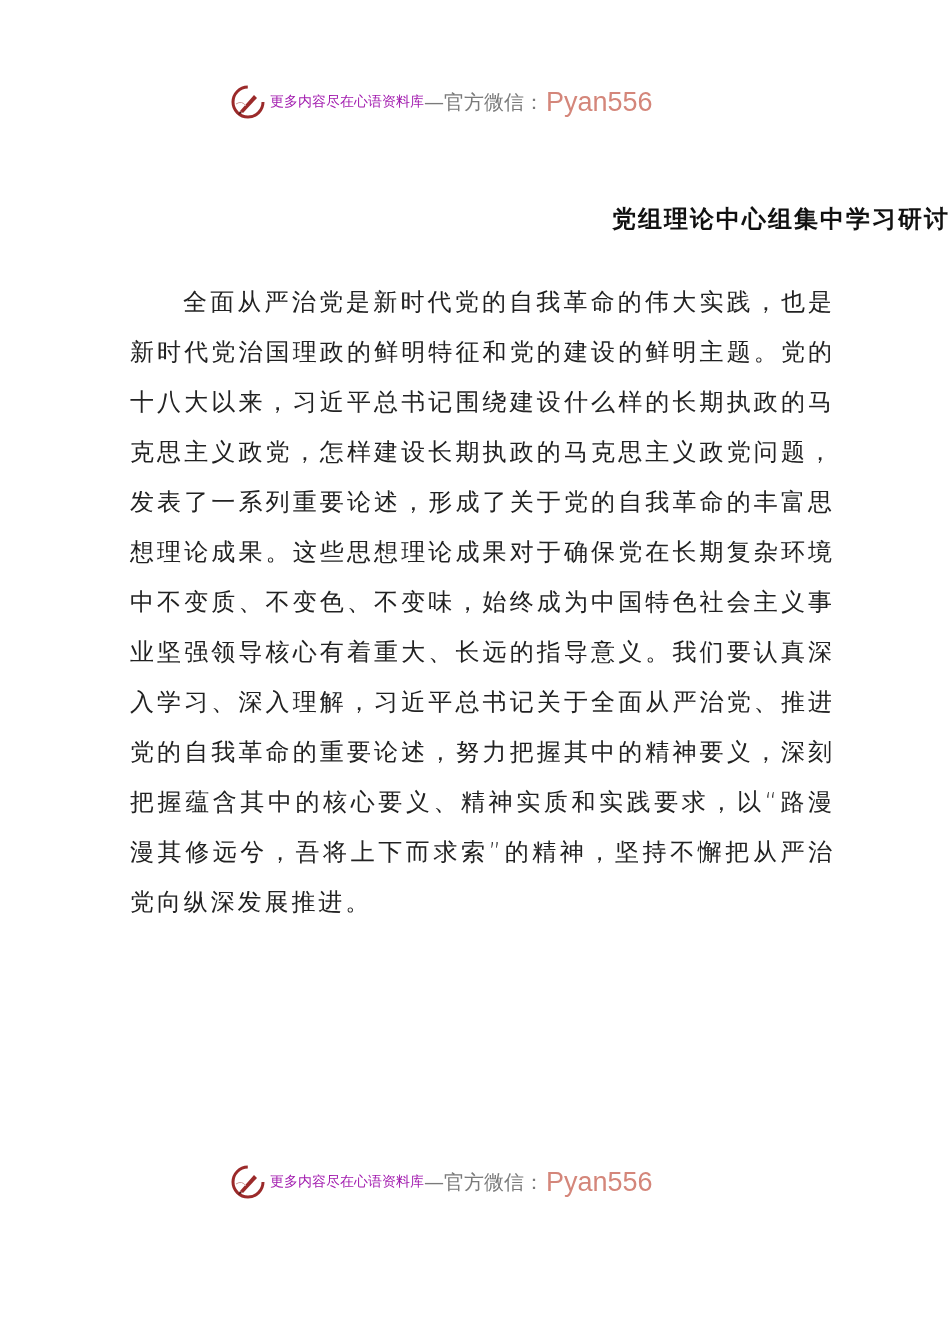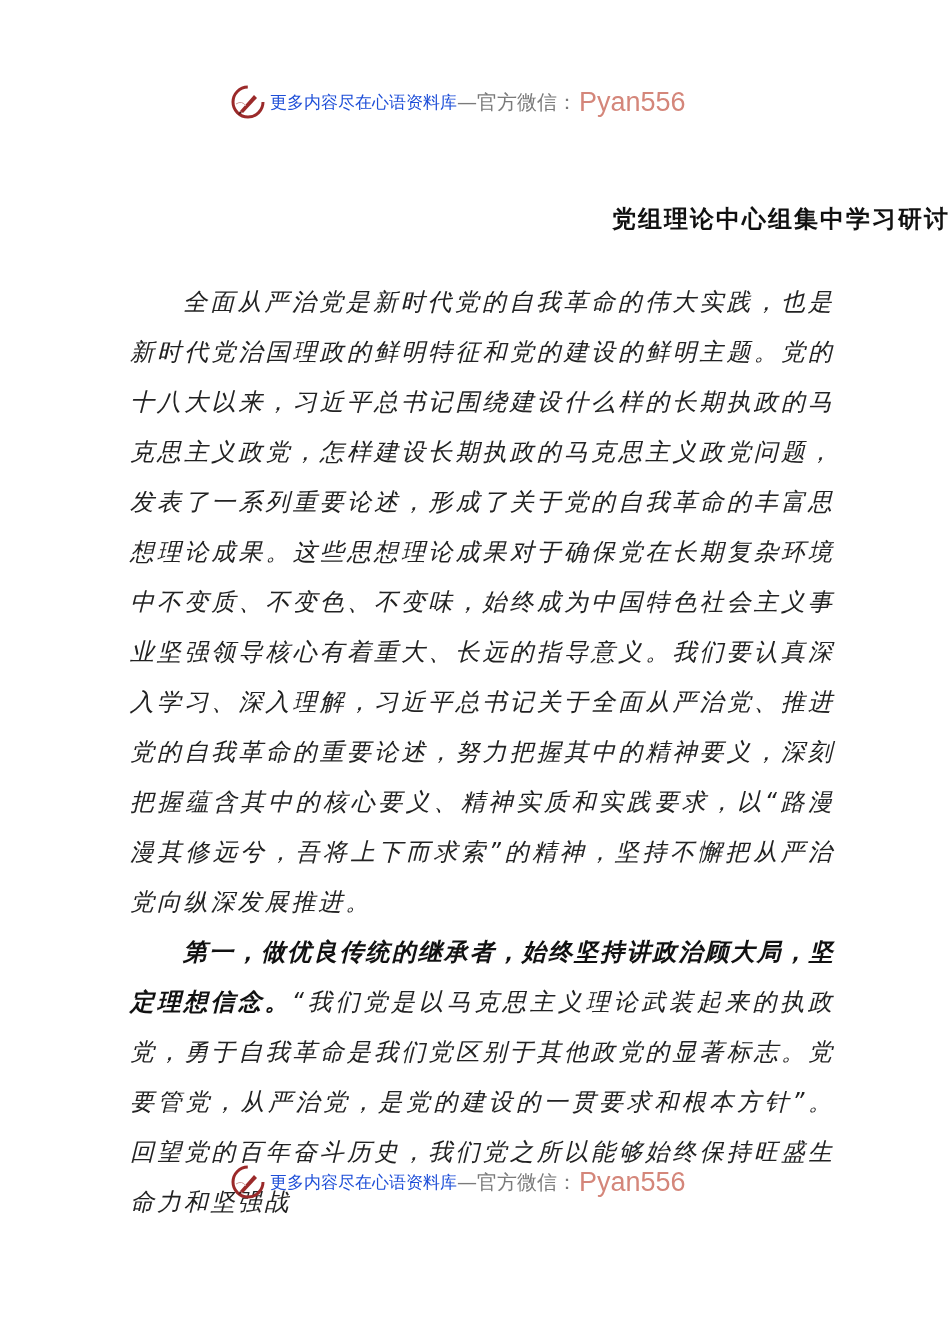--- a/index.html
+++ b/index.html
@@ -2,29 +2,29 @@
 <html><head>
 <meta charset="utf-8">
 <style>
   html, body { margin: 0; padding: 0; background: #ffffff; }
   body { width: 950px; height: 1344px; position: relative; overflow: hidden;
          font-family: "DejaVu Serif", "Liberation Serif", serif; color: #1a1a1a; }
   .watermark { position: absolute; left: 230px; height: 40px; display: flex; align-items: center; }
   .watermark.top { top: 82px; }
   .watermark.bottom { top: 1162px; }
   .wm-logo { width: 36px; height: 36px; margin-right: 4px; }
-  .wm-red { color: #1d4ed8; font-size: 17px; letter-spacing: 0px; font-family: Liberation Mono, monospace; }
+  .wm-red { color: #a21caf; font-size: 14px; letter-spacing: 0px; font-family: Liberation Mono, monospace; }
   .wm-gray { color: #7a7a7a; font-size: 20px; font-family: "DejaVu Serif", serif; }
   .wm-id { color: #d4867a; font-size: 27px; font-family: "Liberation Sans", sans-serif; margin-left: 2px; }
   .title { position: absolute; top: 203px; left: 0; width: 950px; text-align: right;
            font-size: 24px; font-weight: bold; letter-spacing: 2px;
            font-family: "DejaVu Sans", sans-serif; color: #111; }
   .body-text { position: absolute; top: 277px; left: 130px; width: 705px; }
   .para { margin: 0; font-size: 24px; line-height: 50px; letter-spacing: 2.9px; text-align: justify;
-          text-indent: 53px; font-family: "DejaVu Sans", sans-serif; font-weight: 300; color: #222; font-style: italic; }
+          text-indent: 53px; font-family: "DejaVu Sans", sans-serif; font-weight: 300; color: #222; }
   .para .bold { font-weight: bold; color: #111; letter-spacing: 2px; }
 </style>
 </head>
 <body>
 
 <div class="watermark top">
   <svg class="wm-logo" viewBox="0 0 36 36">
     <circle cx="18" cy="18" r="15" fill="none" stroke="#9b2a2a" stroke-width="3" stroke-dasharray="70 25"></circle>
     <path d="M10 27 L24 11 L27 14 L13 29 Z" fill="#9b2a2a"></path>
     <path d="M10 27 L8 31 L12 29 Z" fill="#5a1515"></path>
@@ -33,21 +33,20 @@
   <span class="wm-red">更多内容尽在心语资料库</span>
   <span class="wm-gray">—</span>
   <span class="wm-gray">官方微信：</span>
   <span class="wm-id">Pyan556</span>
 </div>
 
 <div class="title">党组理论中心组集中学习研讨</div>
 
 <div class="body-text">
   <p class="para">全面从严治党是新时代党的自我革命的伟大实践，也是新时代党治国理政的鲜明特征和党的建设的鲜明主题。党的十八大以来，习近平总书记围绕建设什么样的长期执政的马克思主义政党，怎样建设长期执政的马克思主义政党问题，发表了一系列重要论述，形成了关于党的自我革命的丰富思想理论成果。这些思想理论成果对于确保党在长期复杂环境中不变质、不变色、不变味，始终成为中国特色社会主义事业坚强领导核心有着重大、长远的指导意义。我们要认真深入学习、深入理解，习近平总书记关于全面从严治党、推进党的自我革命的重要论述，努力把握其中的精神要义，深刻把握蕴含其中的核心要义、精神实质和实践要求，以“路漫漫其修远兮，吾将上下而求索”的精神，坚持不懈把从严治党向纵深发展推进。</p>
-  <p class="para"><span class="bold">第一，做优良传统的继承者，始终坚持讲政治顾大局，坚定理想信念。</span><span>“我们党是以马克思主义理论武装起来的执政党，勇于自我革命是我们党区别于其他政党的显著标志。党要管党，从严治党，是党的建设的一贯要求和根本方针”。回望党的百年奋斗历史，我们党之所以能够始终保持旺盛生命力和坚强战</span></p>
 </div>
 
 <div class="watermark bottom">
   <svg class="wm-logo" viewBox="0 0 36 36">
     <circle cx="18" cy="18" r="15" fill="none" stroke="#9b2a2a" stroke-width="3" stroke-dasharray="70 25"></circle>
     <path d="M10 27 L24 11 L27 14 L13 29 Z" fill="#9b2a2a"></path>
     <path d="M10 27 L8 31 L12 29 Z" fill="#5a1515"></path>
     <path d="M6 20 Q12 16 16 22" fill="none" stroke="#c99" stroke-width="1"></path>
   </svg>
   <span class="wm-red">更多内容尽在心语资料库</span>

